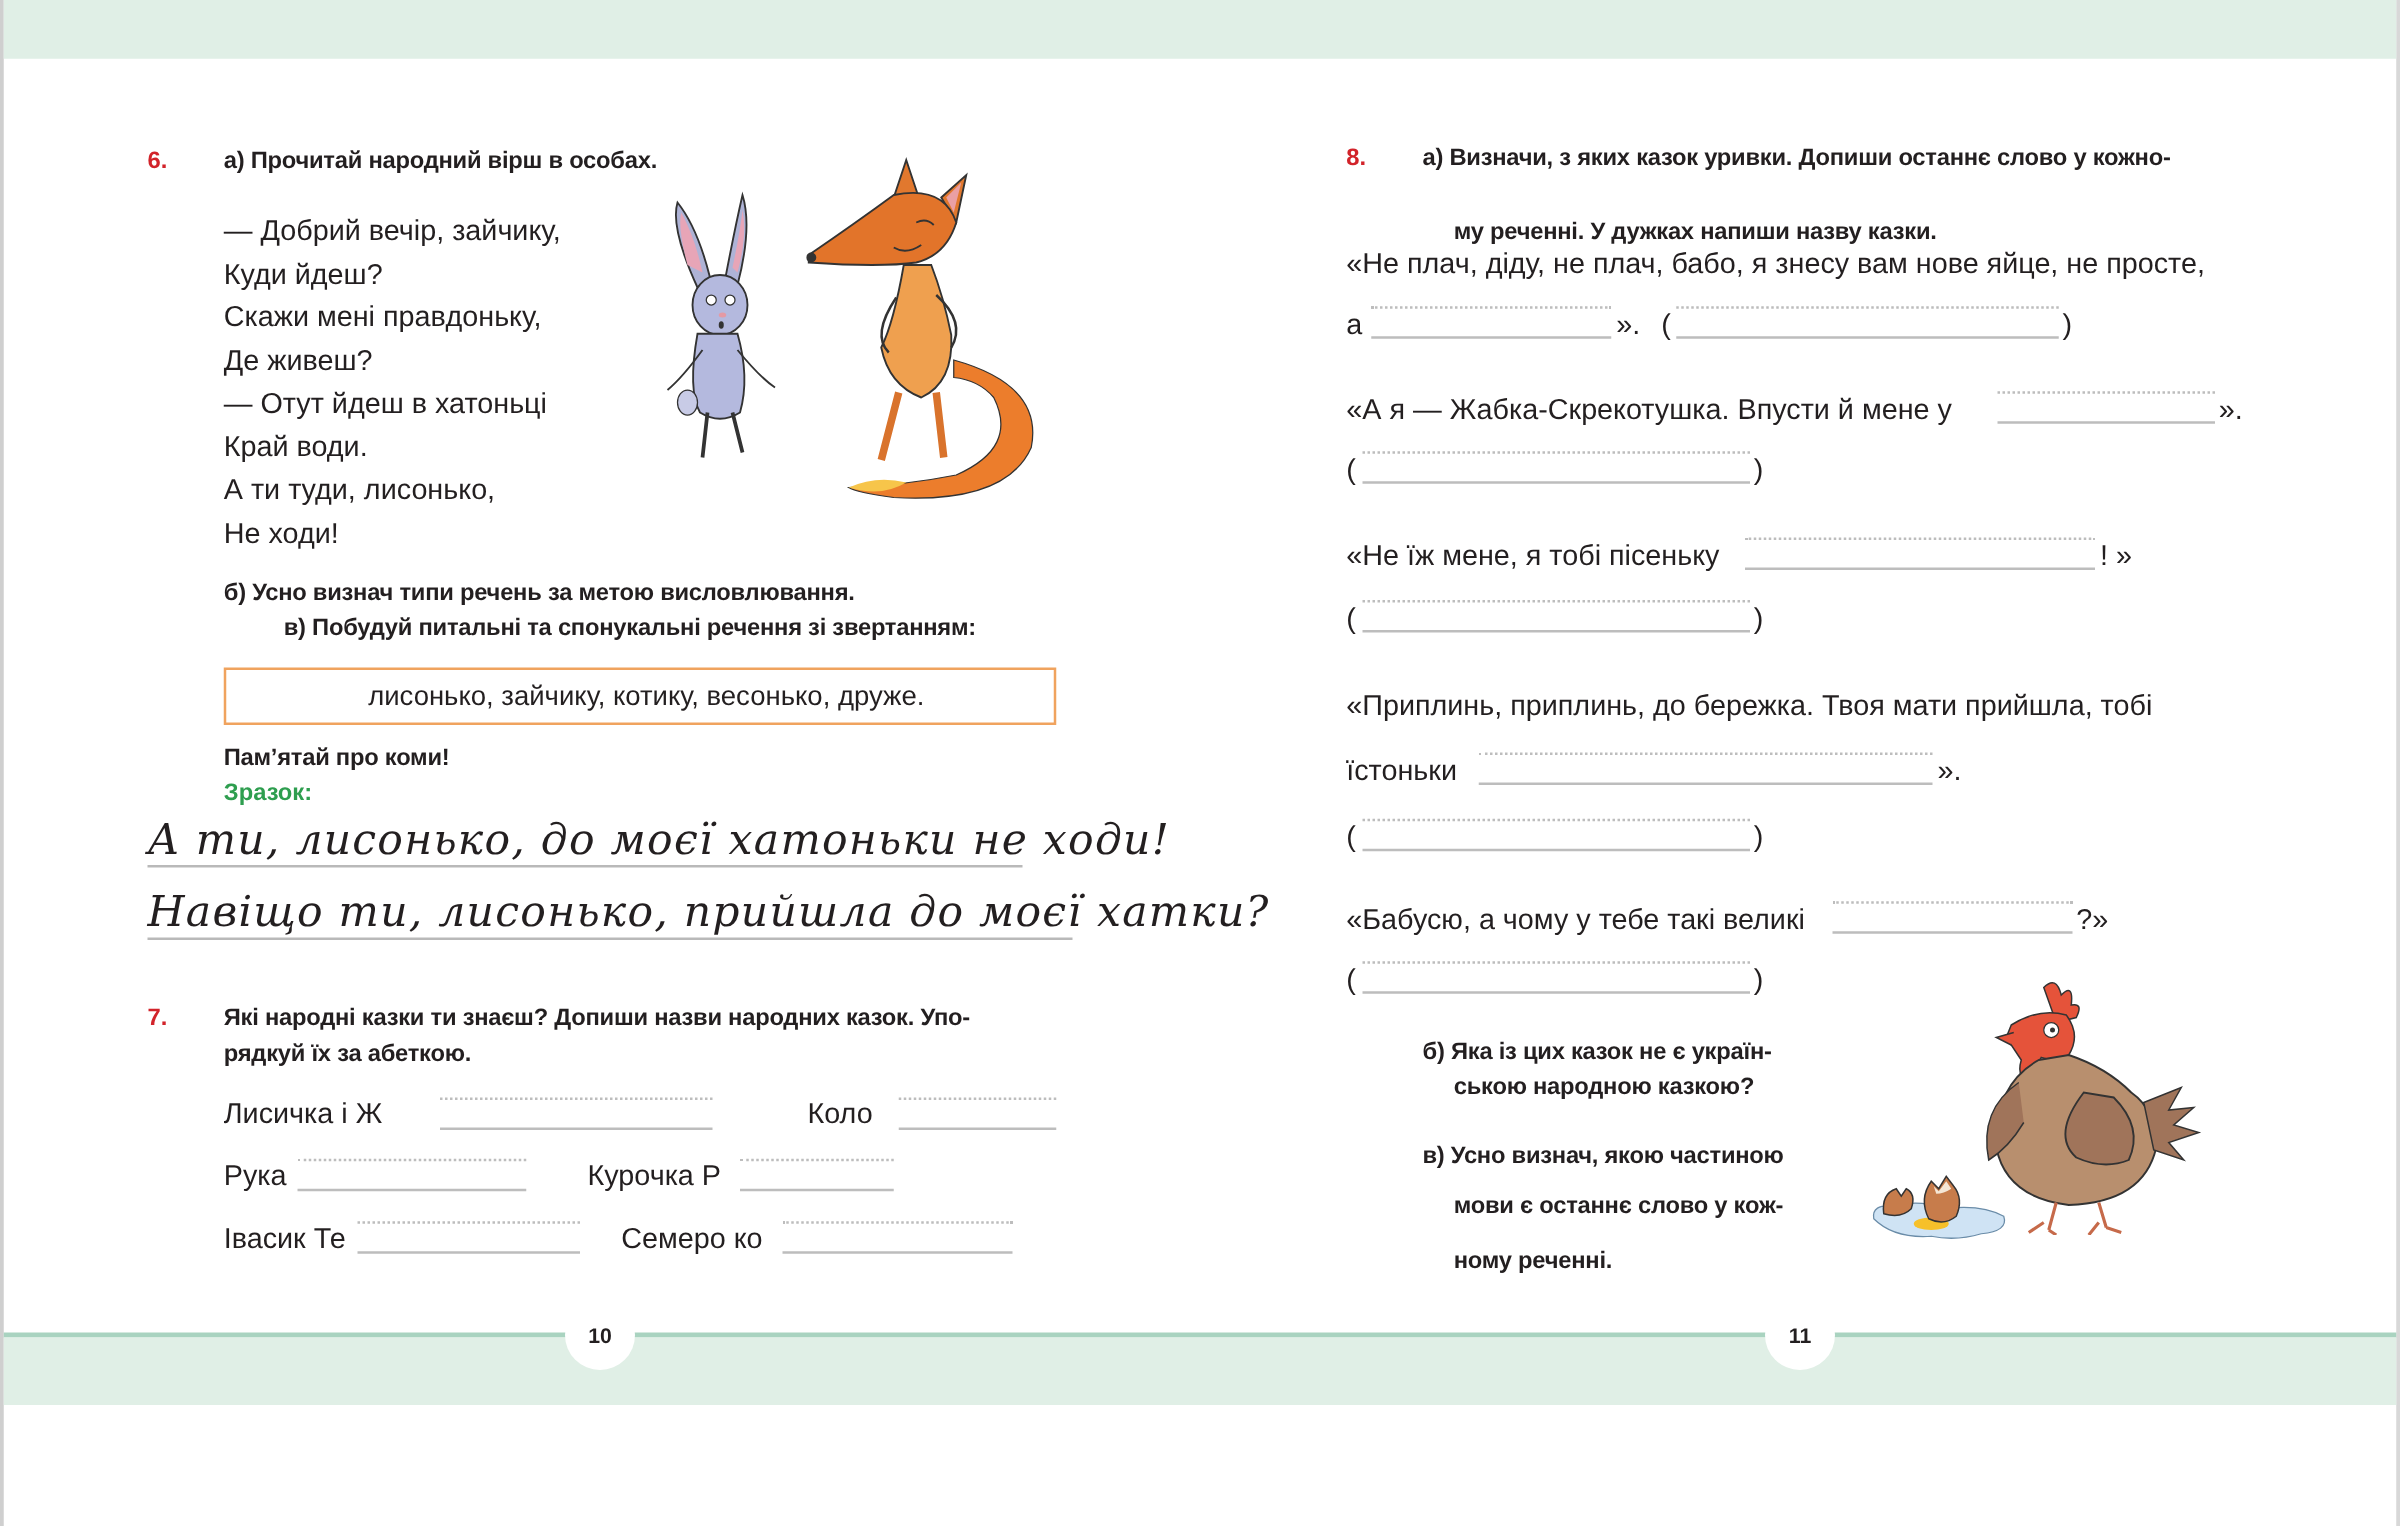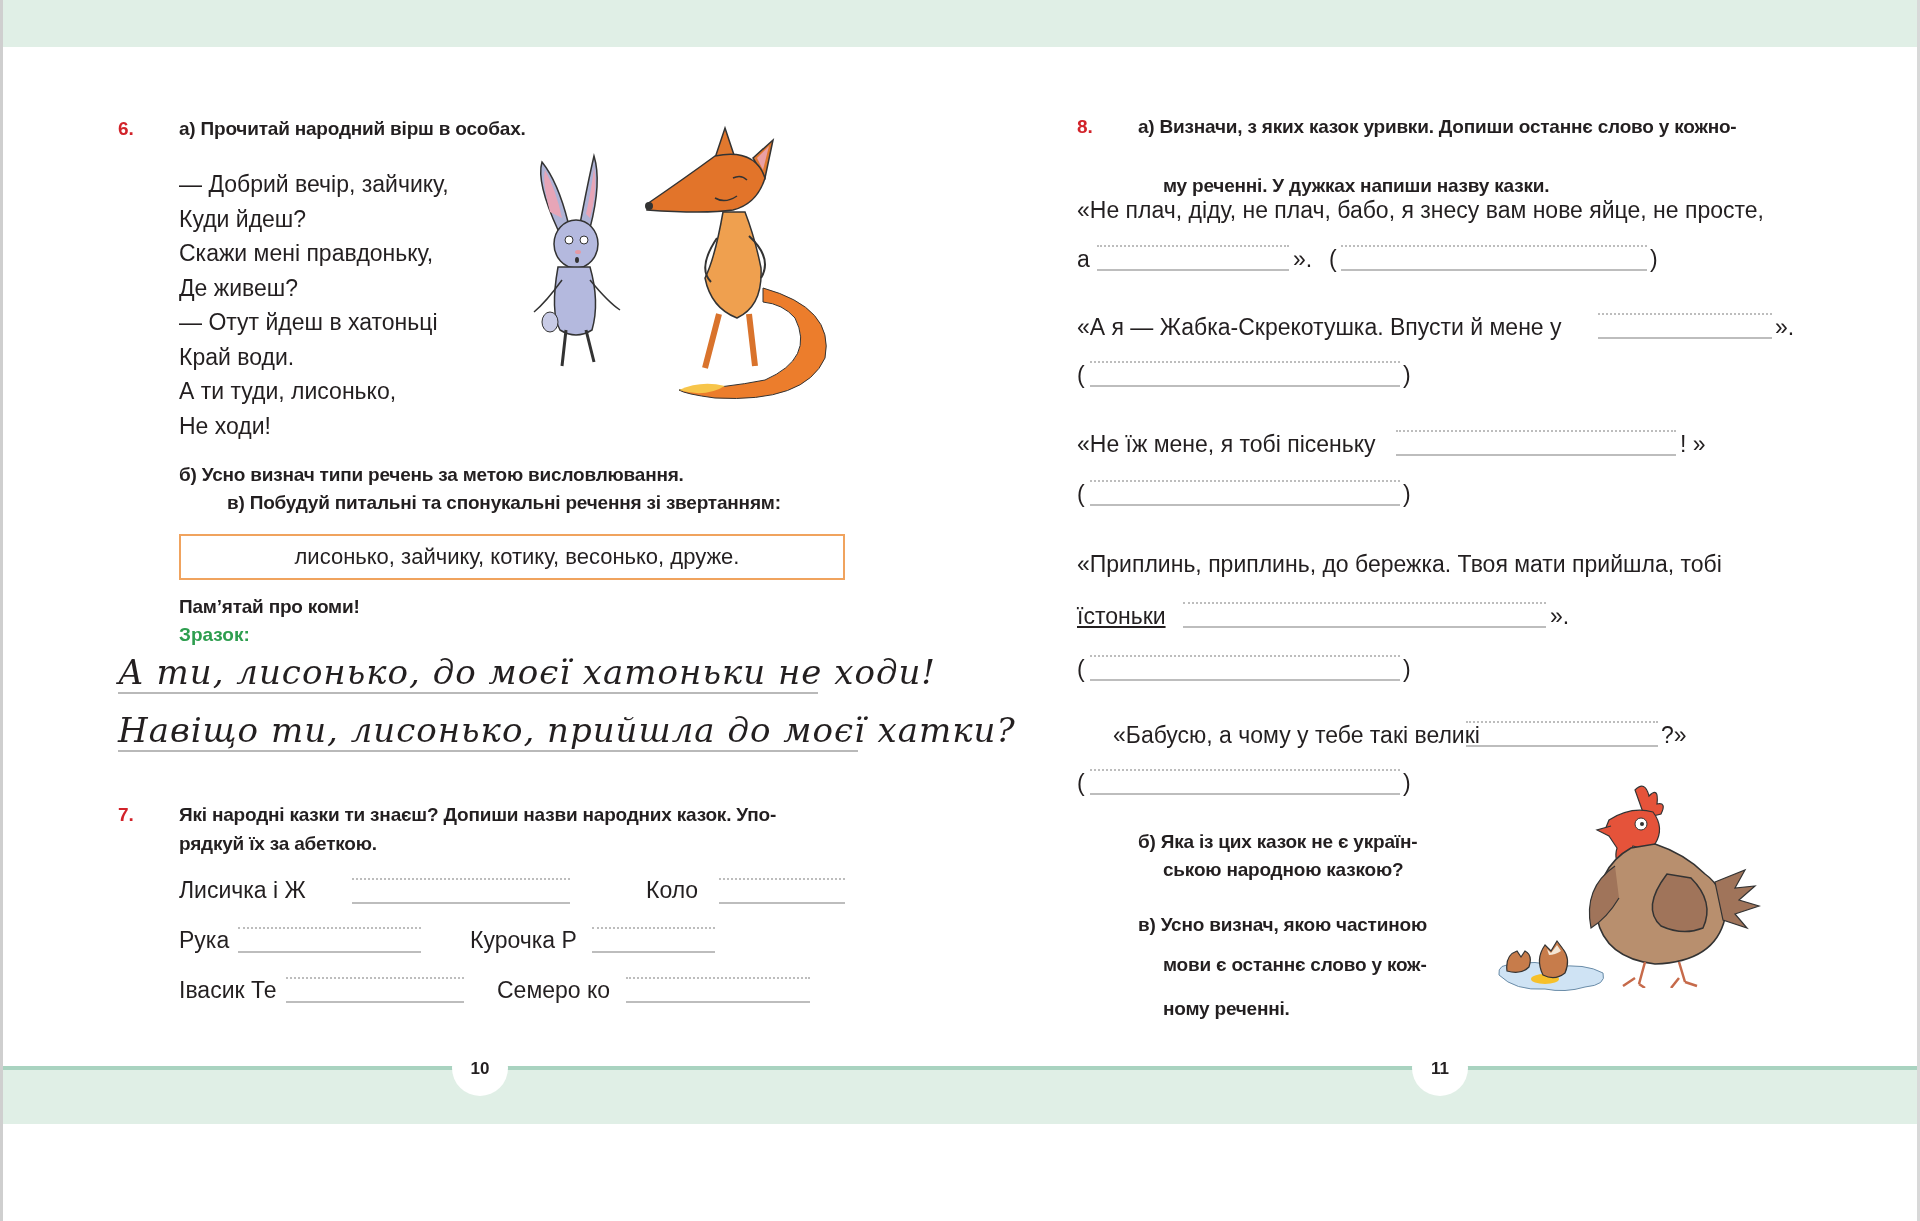--- a/index.html
+++ b/index.html
@@ -188,34 +188,34 @@
     </div>
   <div class="abs body-text" style="left:1680px; top:431px;">! »</div>
   <div class="abs body-text" style="left:1077px; top:481px;">(</div>
   <div class="blank" style="left:1090px; top:480px; width:310px; height:26px;">
       <div class="dots"></div>
       <div class="solid"></div>
     </div>
   <div class="abs body-text" style="left:1403px; top:481px;">)</div>
 
   <div class="abs body-text" style="left:1077px; top:551px;">«Приплинь, приплинь, до бережка. Твоя мати прийшла, тобі</div>
-  <div class="abs body-text" style="left:1077px; top:603px;text-decoration:underline;">їстоньки</div>
+  <div class="abs body-text" style="left:1077px; top:603px;">їстоньки</div>
   <div class="blank" style="left:1183px; top:602px; width:363px; height:26px;">
       <div class="dots"></div>
       <div class="solid"></div>
     </div>
   <div class="abs body-text" style="left:1550px; top:603px;">».</div>
   <div class="abs body-text" style="left:1077px; top:656px;">(</div>
   <div class="blank" style="left:1090px; top:655px; width:310px; height:26px;">
       <div class="dots"></div>
       <div class="solid"></div>
     </div>
   <div class="abs body-text" style="left:1403px; top:656px;">)</div>
 
-  <div class="abs body-text" style="left:1077px; top:722px;margin-left:36px;">«Бабусю, а чому у тебе такі великі</div>
+  <div class="abs body-text" style="left:1077px; top:722px;">«Бабусю, а чому у тебе такі великі</div>
   <div class="blank" style="left:1466px; top:721px; width:192px; height:26px;">
       <div class="dots"></div>
       <div class="solid"></div>
     </div>
   <div class="abs body-text" style="left:1661px; top:722px;">?»</div>
   <div class="abs body-text" style="left:1077px; top:770px;">(</div>
   <div class="blank" style="left:1090px; top:769px; width:310px; height:26px;">
       <div class="dots"></div>
       <div class="solid"></div>
     </div>

